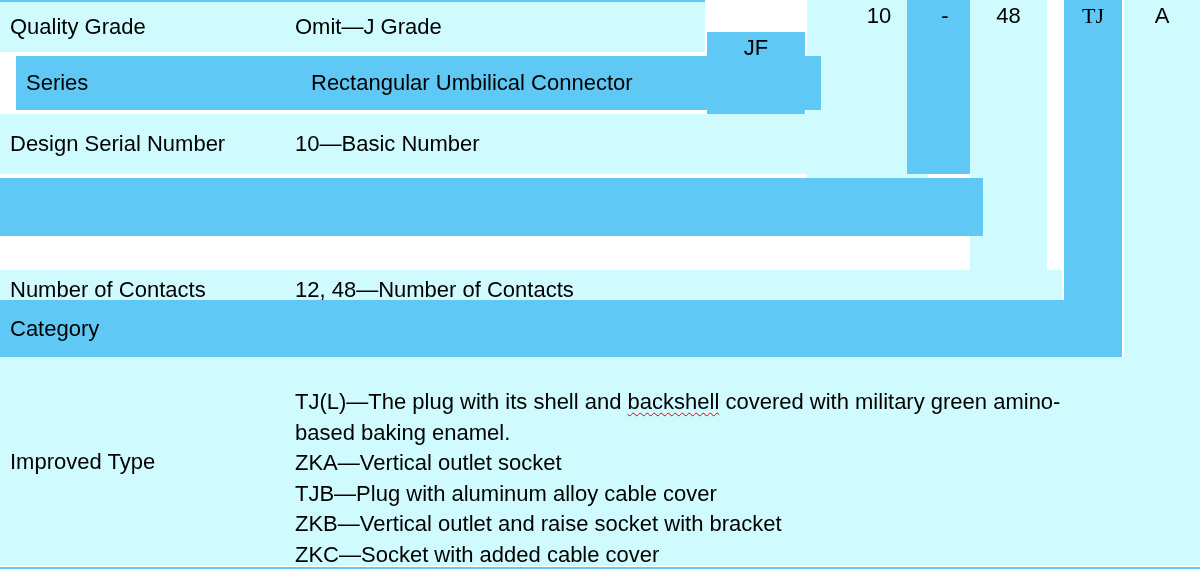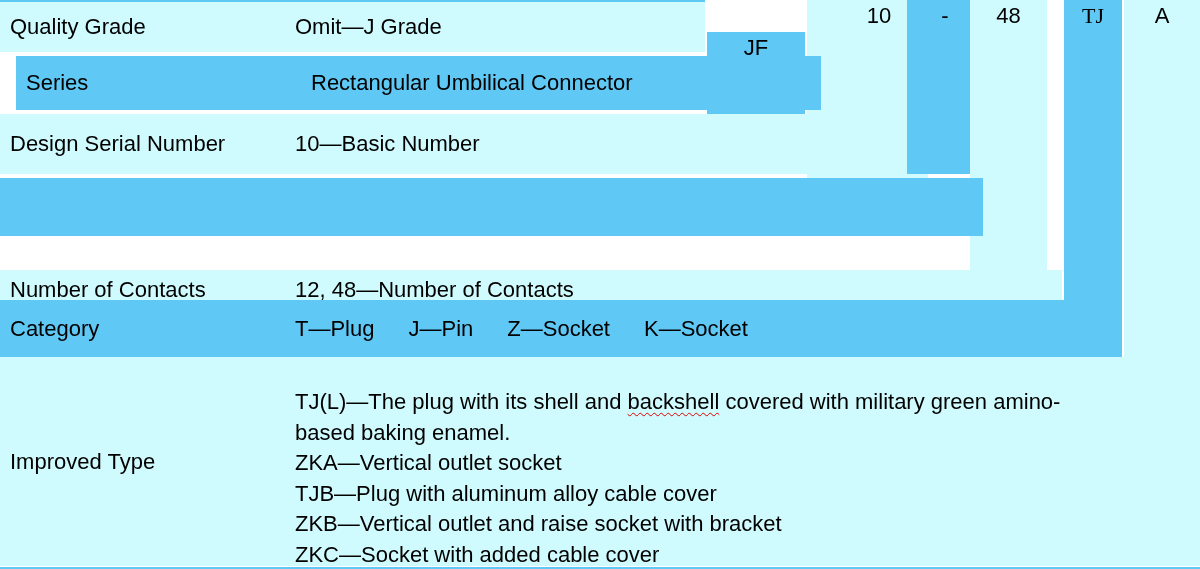--- a/index.html
+++ b/index.html
@@ -123,26 +123,20 @@
 
   <div class="abs blue row row4"></div>
 
   <div class="abs cyan row row5">
     <div class="lbl">Number of Contacts</div>
     <div class="desc">12, 48—Number of Contacts</div>
   </div>
 
   <div class="abs blue row row6">
     <div class="lbl">Category</div>
-    <div class="desc cat-items">
-      <span>T—Plug</span>
-      <span>J—Pin</span>
-      <span>Z—Socket</span>
-      <span>K—Socket</span>
-    </div>
   </div>
 
   <div class="abs cyan row row7">
     <div class="lbl">Improved Type</div>
     <div class="para">
       <div><span>TJ(L)—The plug with its shell and </span><span class="misspelled">backshell</span><span> covered with military green amino-</span></div>
       <div>based baking enamel.</div>
       <div>ZKA—Vertical outlet socket</div>
       <div>TJB—Plug with aluminum alloy cable cover</div>
       <div>ZKB—Vertical outlet and raise socket with bracket</div>

